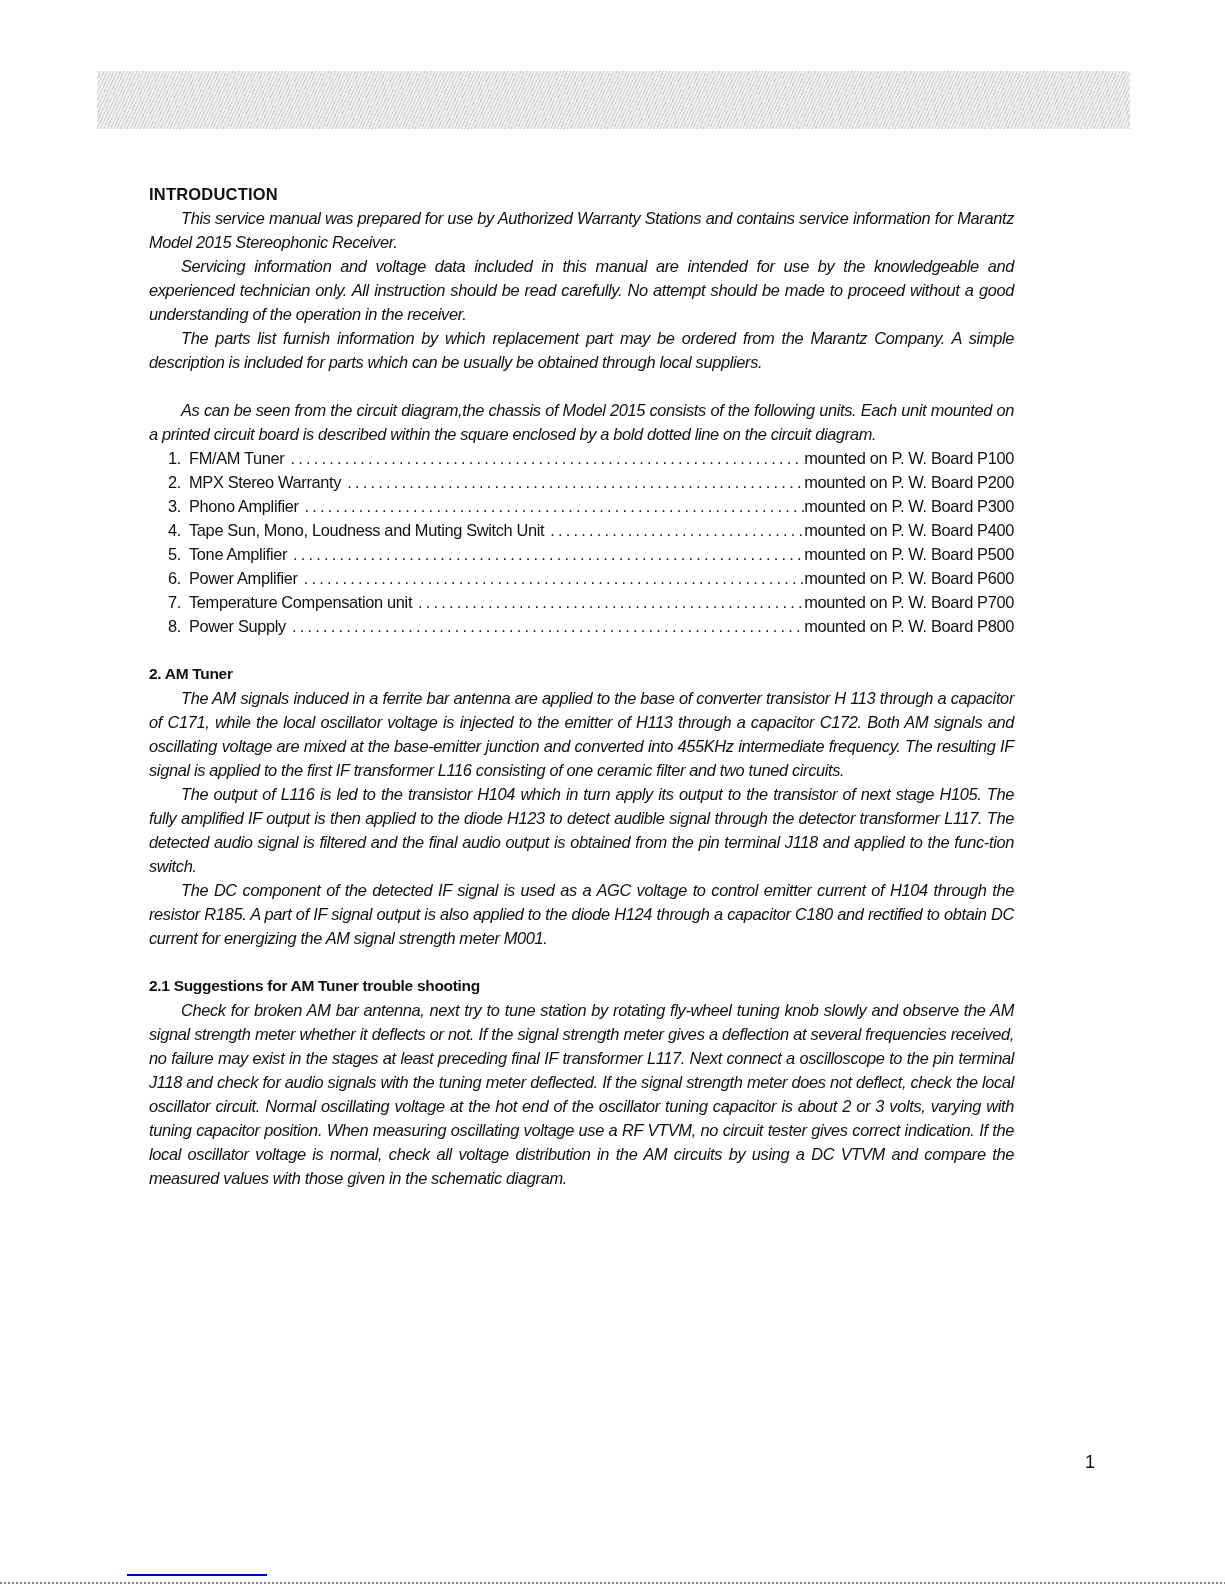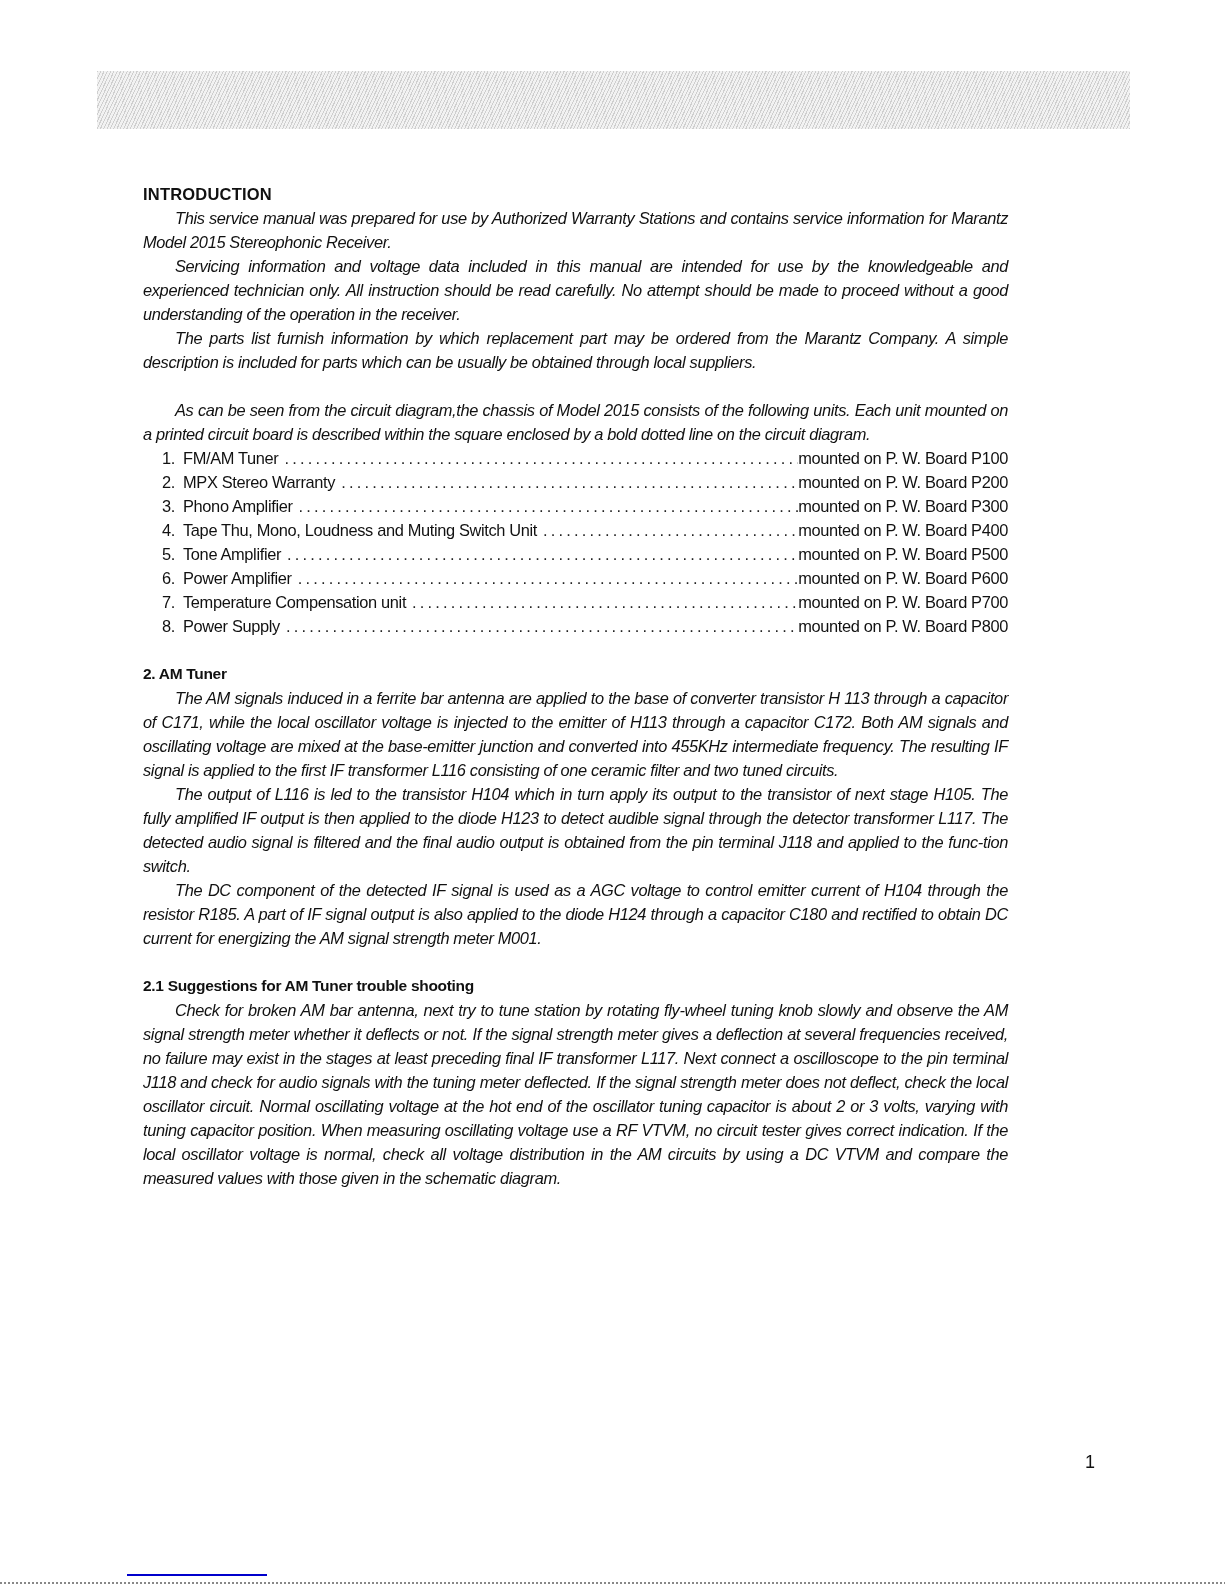--- a/index.html
+++ b/index.html
@@ -1,20 +1,20 @@
 <!DOCTYPE html>
 <html><head>
 <meta charset="utf-8">
 <style>
   html, body { margin: 0; padding: 0; background: #ffffff; }
   body { width: 1225px; height: 1585px; position: relative; overflow: hidden;
          font-family: "Liberation Sans Narrow", "Liberation Sans", sans-serif; color: #111; }
   .banner { position: absolute; left: 97px; top: 71px; width: 1033px; height: 58px;
             background: repeating-linear-gradient(115deg, #cfcfcf 0px, #cfcfcf 1px, #f2f2f2 1px, #f2f2f2 3px); }
-  .page { position: absolute; left: 143px; top: 182px; width: 865px; }
+  .page { position: absolute; left: 149px; top: 182px; width: 865px; }
   .text { font-size: 16.4px; line-height: 24px; letter-spacing: -0.35px; }
   h1 { font-size: 16.5px; font-weight: bold; margin: 0; line-height: 24px; letter-spacing: 0.2px; }
   h2 { font-size: 15.5px; font-weight: bold; margin: 0; line-height: 24px; letter-spacing: -0.3px; }
   p { margin: 0; text-align: justify; text-indent: 32px; font-style: italic; }
   .gap { height: 24px; }
   .units { margin: 0; padding: 0; list-style: none; }
   .unit { display: flex; align-items: baseline; height: 24px; padding-left: 6px; }
   .unit .num { width: 26px; text-align: right; padding-right: 8px; }
   .unit .name { white-space: nowrap; padding-right: 6px; }
   .unit .leader { flex: 1; overflow: hidden; white-space: nowrap; color: #222; letter-spacing: 3.2px; }
@@ -52,21 +52,21 @@
         <span class="mount">mounted on P. W. Board P200</span>
       </li>
     <li class="unit">
         <span class="num">3.</span>
         <span class="name">Phono Amplifier</span>
         <span class="leader"></span>
         <span class="mount">mounted on P. W. Board P300</span>
       </li>
     <li class="unit">
         <span class="num">4.</span>
-        <span class="name">Tape Thu, Mono, Loudness and Muting Switch Unit</span>
+        <span class="name">Tape Sun, Mono, Loudness and Muting Switch Unit</span>
         <span class="leader"></span>
         <span class="mount">mounted on P. W. Board P400</span>
       </li>
     <li class="unit">
         <span class="num">5.</span>
         <span class="name">Tone Amplifier</span>
         <span class="leader"></span>
         <span class="mount">mounted on P. W. Board P500</span>
       </li>
     <li class="unit">

